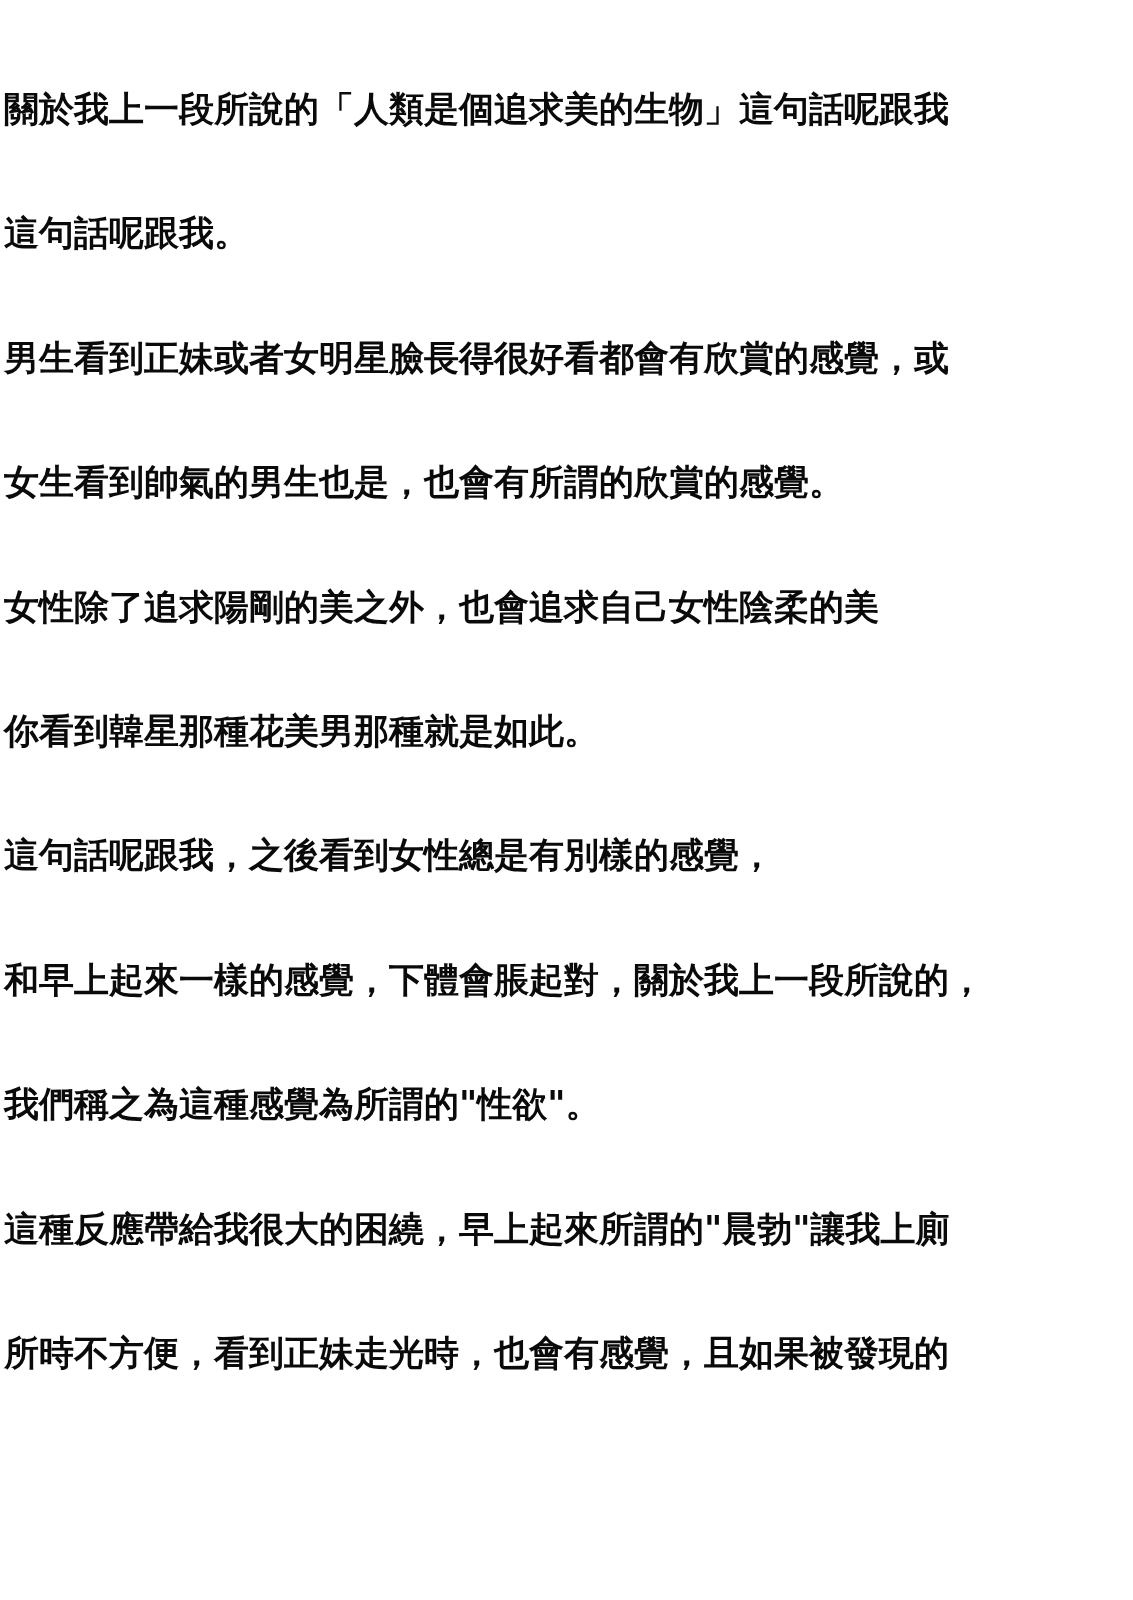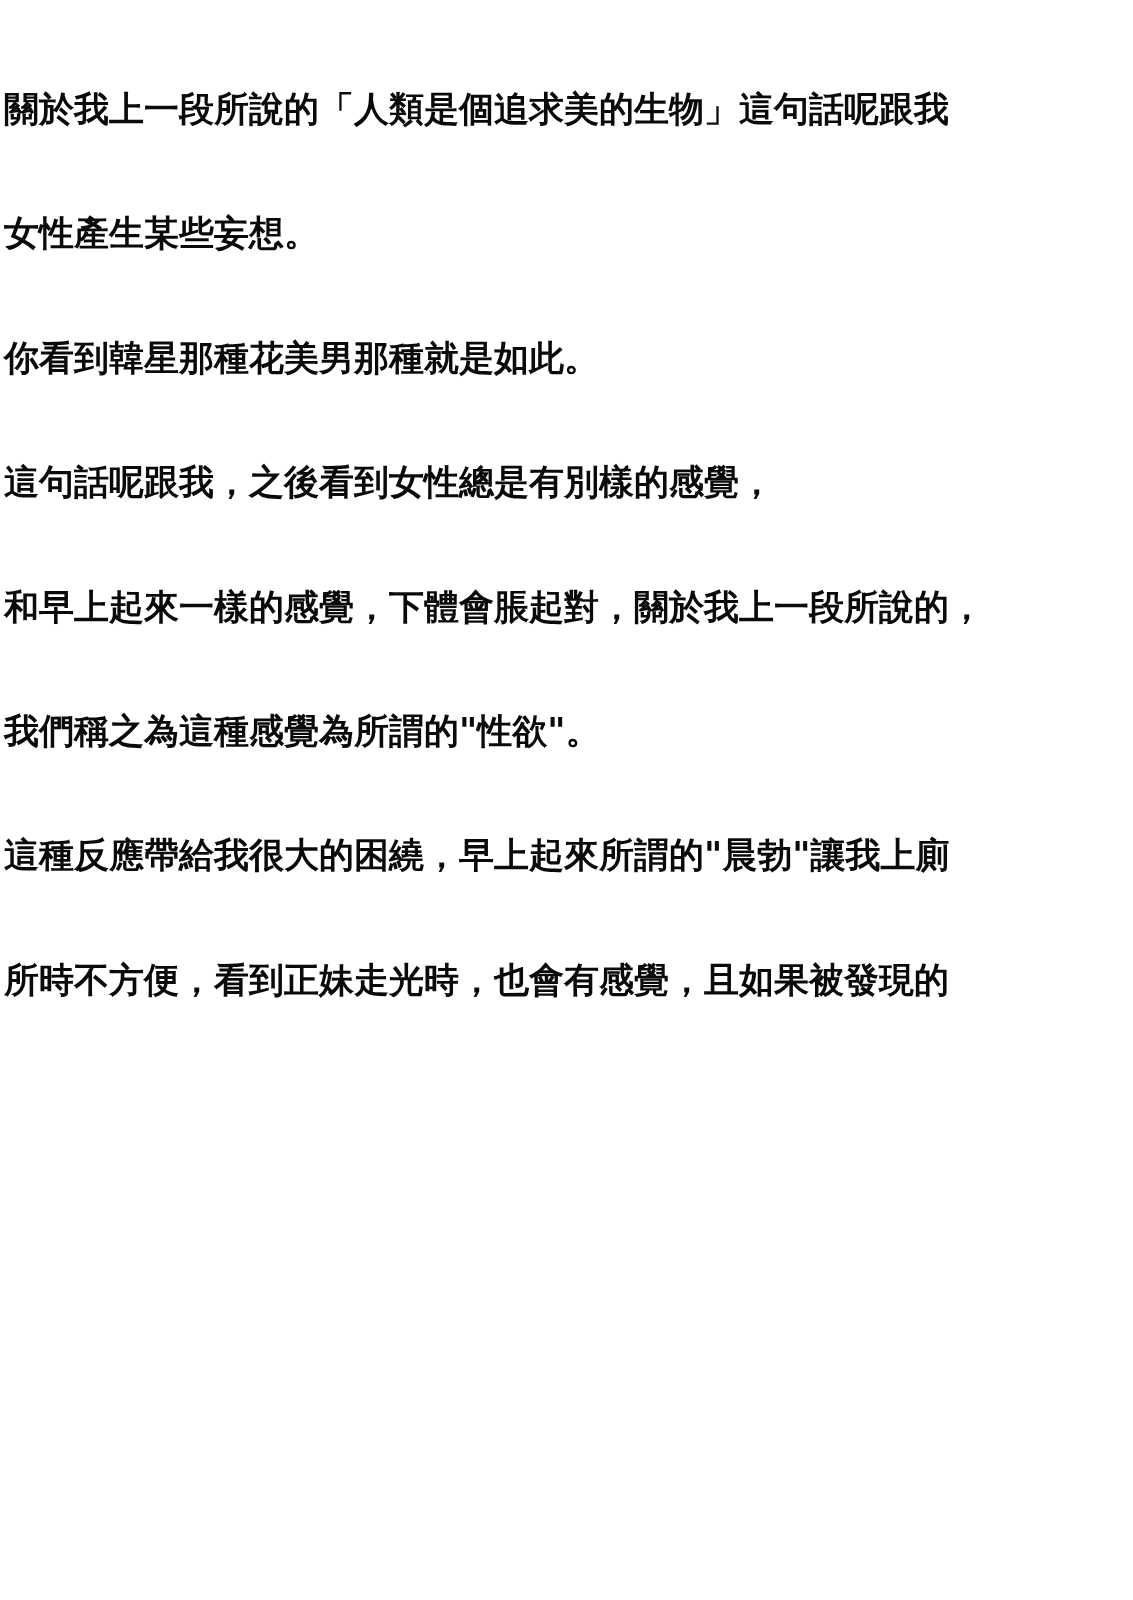--- a/index.html
+++ b/index.html
@@ -34,21 +34,24 @@
     display: block;
     white-space: pre-wrap;
   }
 </style>
 </head>
 <body>
 
 <div class="page">
   <div class="doc-text">
     <span class="line">關於我上一段所說的「人類是個追求美的生物」這句話呢跟我</span>
-    <span class="line">女性產生某些妄想。</span>
+    <span class="line">這句話呢跟我。</span>
+    <span class="line">男生看到正妹或者女明星臉長得很好看都會有欣賞的感覺，或</span>
+    <span class="line">女生看到帥氣的男生也是，也會有所謂的欣賞的感覺。</span>
+    <span class="line">女性除了追求陽剛的美之外，也會追求自己女性陰柔的美</span>
     <span class="line">你看到韓星那種花美男那種就是如此。</span>
     <span class="line">這句話呢跟我，之後看到女性總是有別樣的感覺，</span>
     <span class="line">和早上起來一樣的感覺，下體會脹起對，關於我上一段所說的，</span>
     <span class="line">我們稱之為這種感覺為所謂的"性欲"。</span>
     <span class="line">這種反應帶給我很大的困繞，早上起來所謂的"晨勃"讓我上廁</span>
     <span class="line">所時不方便，看到正妹走光時，也會有感覺，且如果被發現的</span>
     
     
     
     

